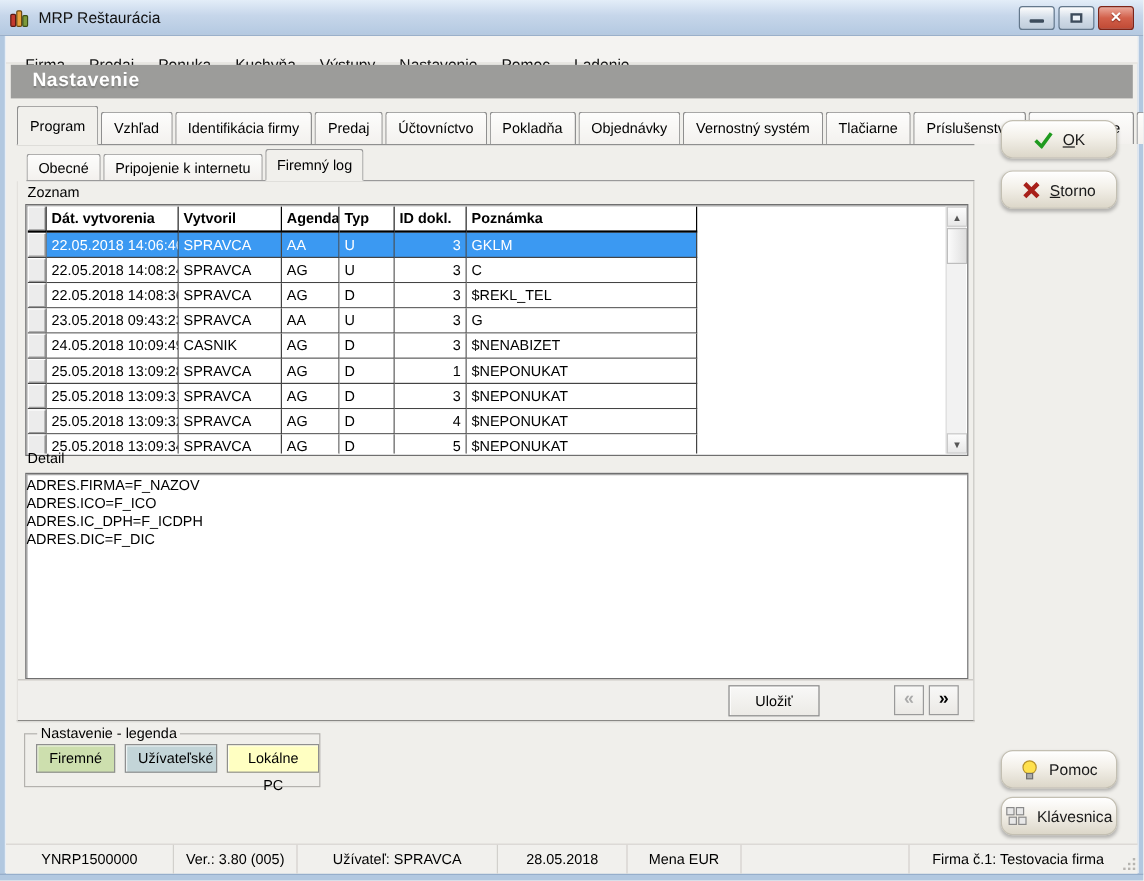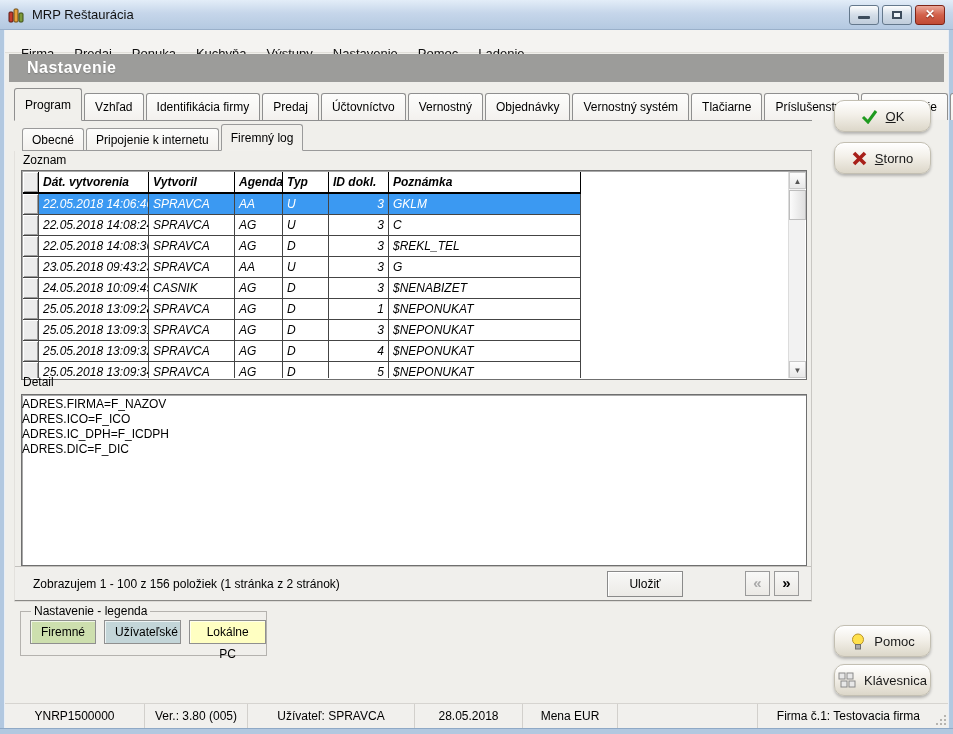--- a/index.html
+++ b/index.html
@@ -49,21 +49,21 @@
   .subtab.active { height:27px; line-height:27px; background:#f1f0ec; margin-bottom:-1px; border-bottom:1px solid #f1f0ec; }
 
   
   .panel { position:absolute; top:151px; left:14px; width:798px; height:451px;
     border-left:1px solid #e3e1dd; border-right:1px solid #c9c7c3;
     border-bottom:2px groove #dddbd7; }
   .panel-label { position:absolute; left:8px; font-size:12px; color:#000; }
 
   
   .grid { position:absolute; top:19px; left:6px; width:786px; height:210px; background:#fff;
-    border:1px solid #6f6f6f; box-shadow:inset 1px 1px 0 #a9a9a9; overflow:hidden;font-style:italic; }
+    border:1px solid #6f6f6f; box-shadow:inset 1px 1px 0 #a9a9a9; overflow:hidden; }
   .grid-inner { position:absolute; top:1px; left:1px; bottom:1px; right:18px; overflow:hidden; }
   .grid-row { display:grid; grid-template-columns:16px 110px 86px 48px 46px 60px 192px; height:21px; }
   .grid-row.header { height:22px; font-weight:bold; }
   .cell { font-size:12px; line-height:20px; padding:0 4px; border-right:1px solid #444; border-bottom:1px solid #444;
     overflow:hidden; white-space:nowrap; background:#fff; }
   .grid-row.header .cell { border-bottom:2px solid #000; border-right:1px solid #000; line-height:21px; }
   .cell.sel { background:#ececec; border-right:1px solid #555; padding:0;
     box-shadow:inset 1px 1px 0 #fff, inset -1px -1px 0 #9a9a9a; }
   .cell.num { text-align:right; }
   .grid-row.selected .cell { background:#3b99f2; color:#fff; }
@@ -157,21 +157,21 @@
   </div>
 
   <div class="heading">Nastavenie</div>
 
   <div class="tabs">
     <div class="tab active">Program</div>
     <div class="tab">Vzhľad</div>
     <div class="tab">Identifikácia firmy</div>
     <div class="tab">Predaj</div>
     <div class="tab">Účtovníctvo</div>
-    <div class="tab">Vernostný</div>
+    <div class="tab">Pokladňa</div>
     <div class="tab">Objednávky</div>
     <div class="tab">Vernostný systém</div>
     <div class="tab">Tlačiarne</div>
     <div class="tab">Príslušenstvo</div>
     <div class="tab">Zálohovanie</div>
     <div class="tab">Web server</div>
   </div>
 
   <div class="subtabs">
     <div class="subtab">Obecné</div>
@@ -282,21 +282,20 @@
       </div>
     </div>
 
     <div class="panel-label" style="top:224px;">Detail</div>
     <textarea class="detail-box" spellcheck="false" style="">ADRES.FIRMA=F_NAZOV
 ADRES.ICO=F_ICO
 ADRES.IC_DPH=F_ICDPH
 ADRES.DIC=F_DIC</textarea>
 
     <div class="pager-strip">
-      <span class="pager-status">Zobrazujem 1 - 100 z 156 položiek (1 stránka z 2 stránok)</span>
       <button class="save-btn">Uložiť</button>
       <div class="pager-nav">
         <div class="nav-btn disabled">«</div>
         <div class="nav-btn">»</div>
       </div>
     </div>
   </div>
 
   <div class="legend-fs">
     <span class="fs-title">Nastavenie - legenda</span>

